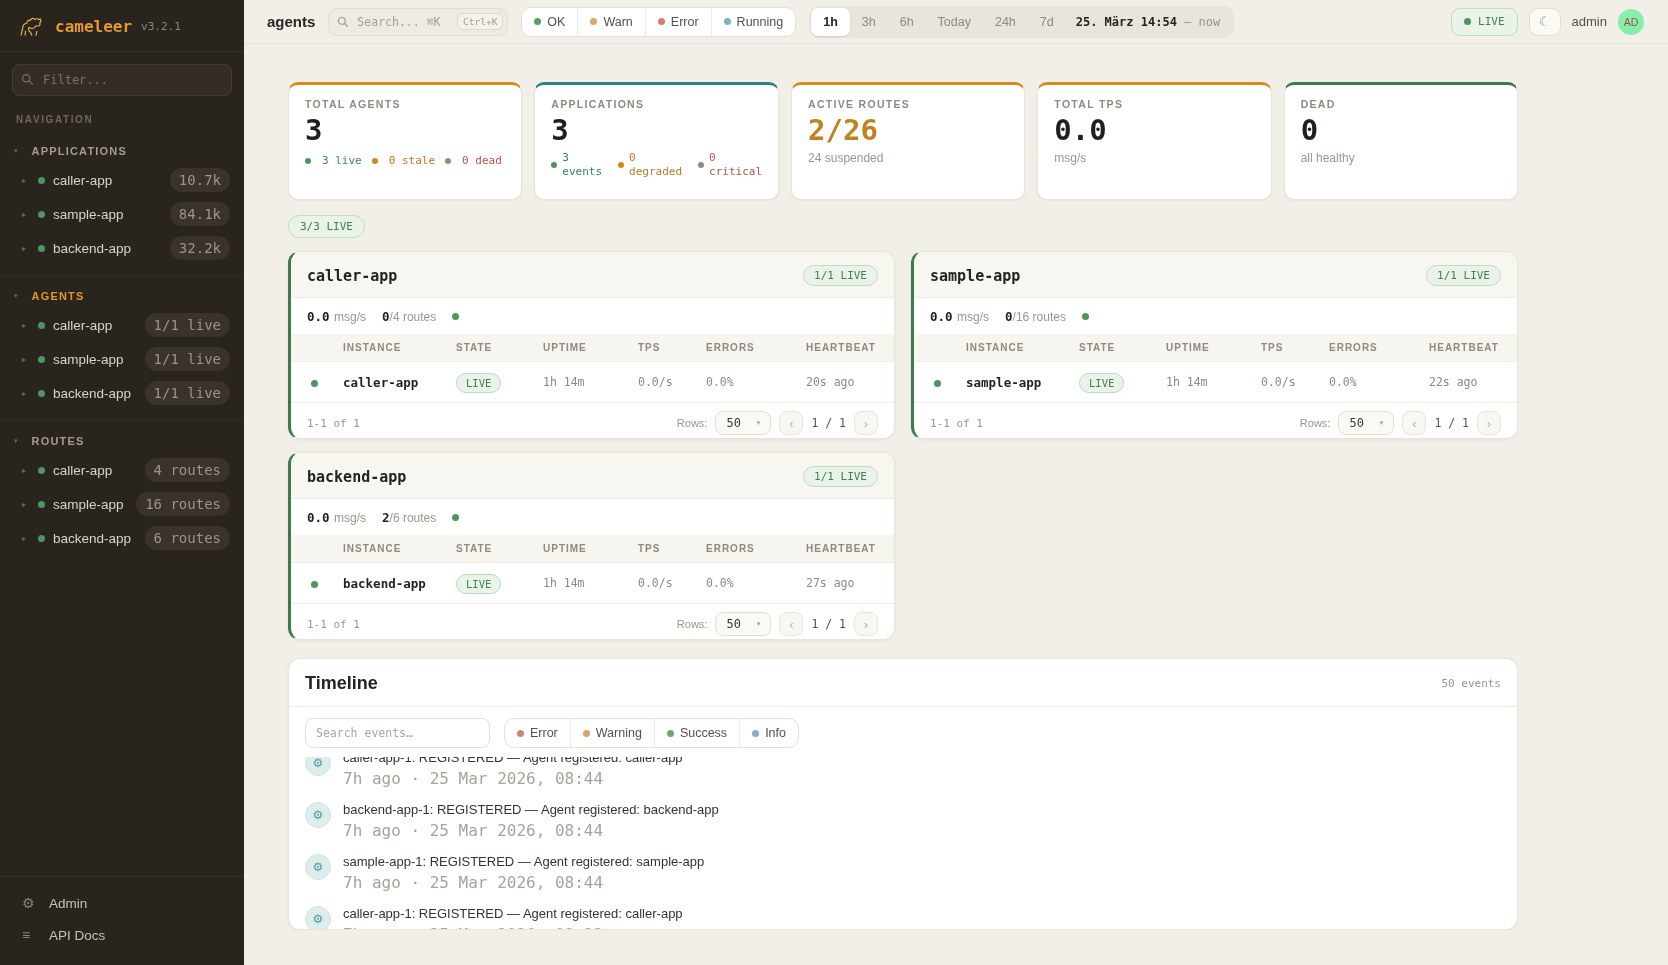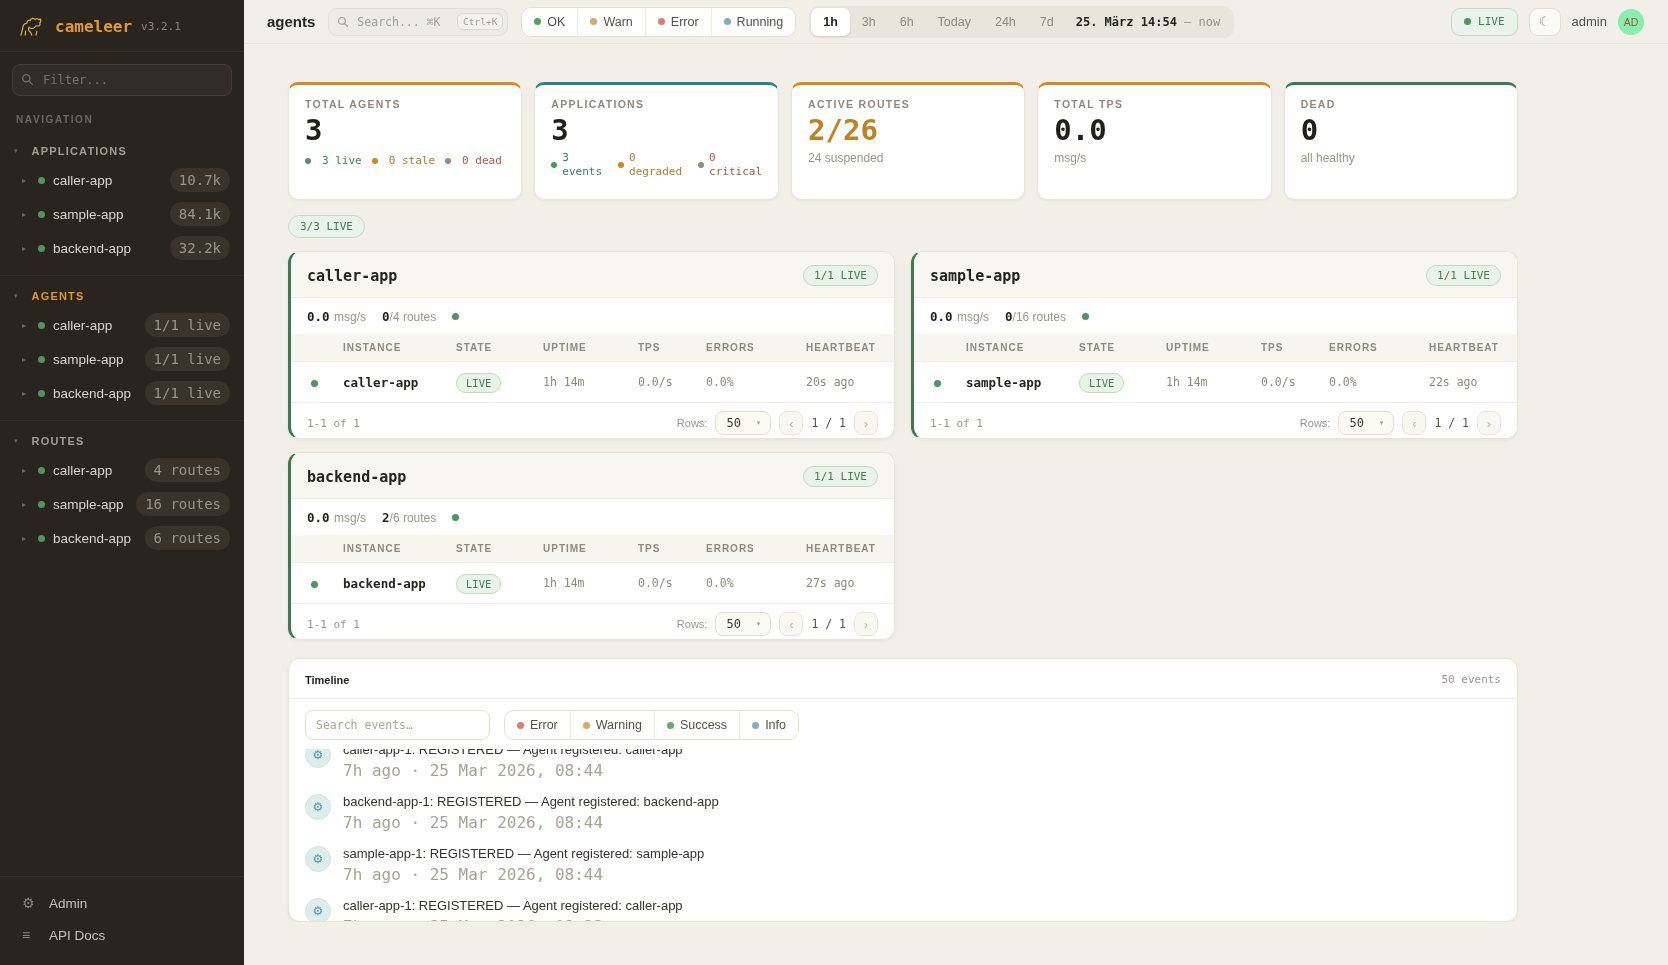--- a/index.html
+++ b/index.html
@@ -133,21 +133,21 @@
   .rows-select .caret { font-size:7px; color:#a49f94; }
   .page-btn { width:24px; height:24px; border:1px solid #e7e4da; background:#f8f7f2;
     border-radius:8px; color:#b9b4aa; font-size:13px; line-height:1; }
   .page-ind { font-size:11.5px; color:#55514a; }
 
   
   .timeline { width:1230px; margin-top:18px; background:#fff; border:1px solid #e7e4da;
     border-radius:12px; box-shadow:0 1px 3px rgba(40,35,25,.06); overflow:hidden; }
   .tl-head { display:flex; align-items:center; justify-content:space-between;
     padding:14px 16px 12px; border-bottom:1px solid #eeece4; }
-  .tl-title { font-size:11px; font-weight:700; color:#26241f; }
+  .tl-title { font-size:18px; font-weight:700; color:#26241f; }
   .tl-count { font-size:11px; color:#9b968b; }
   .tl-controls { display:flex; align-items:center; gap:14px; padding:11px 16px 9px; }
   .tl-search { width:185px; height:30px; border:1px solid #e3e0d6; border-radius:8px;
     background:#fff; font-size:11.5px; color:#55514a; padding:0 10px; }
   .tl-search::placeholder { color:#aba69b; }
   .events { height:172px; overflow:hidden; }
   .event { display:flex; align-items:flex-start; gap:12px; padding:5px 16px 9px; }
   .event:first-child { margin-top:-12px; }
   .event-icon { width:26px; height:26px; min-width:26px; border-radius:50%; background:#ddedec;
     border:1px solid #cfe5e3; color:#4f99a3; font-size:12px; display:flex; align-items:center;

